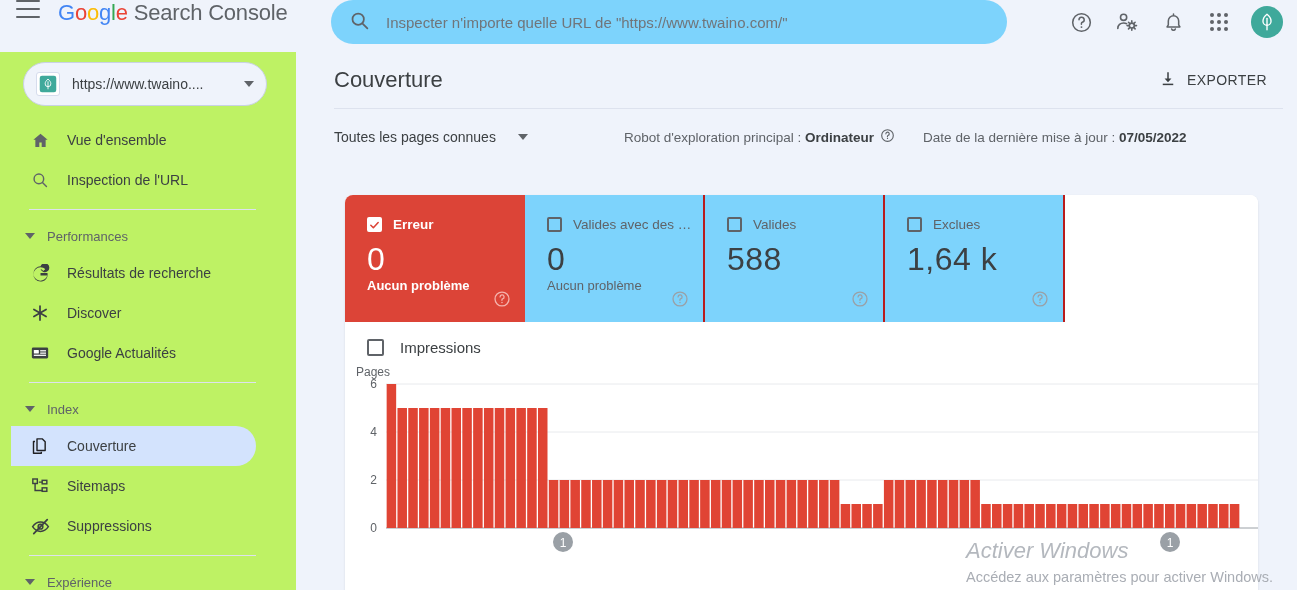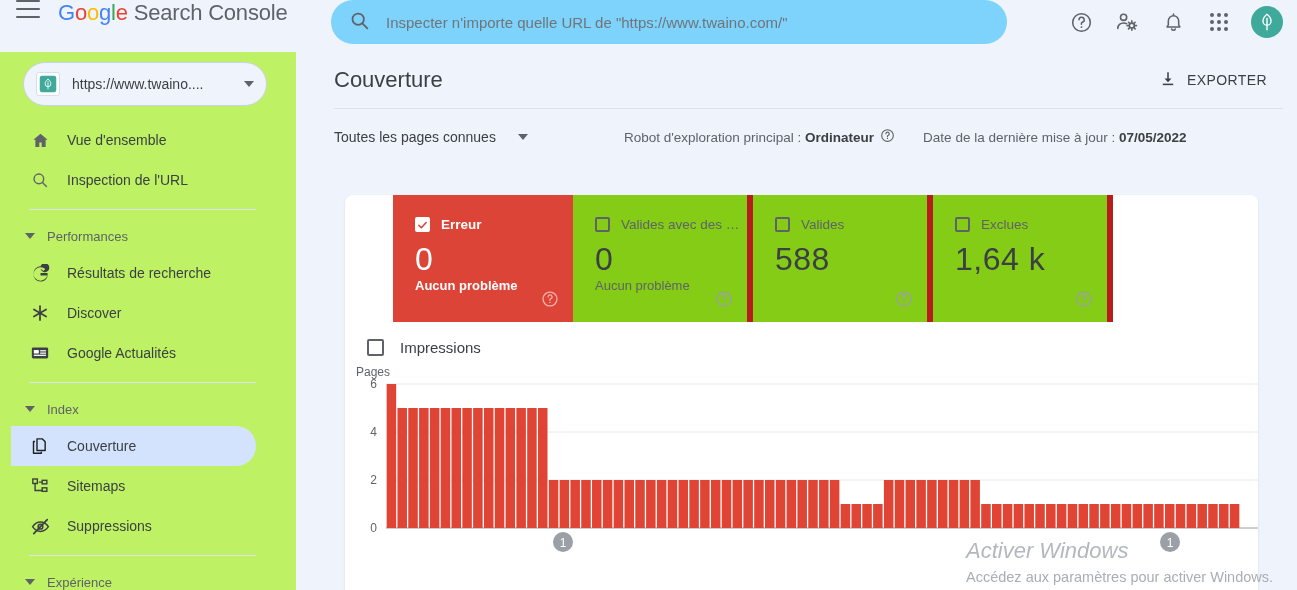--- a/index.html
+++ b/index.html
@@ -133,24 +133,24 @@
   .metaitem .qm { margin-left: 6px; }
 
   
   .panel {
     position: absolute; left: 49px; top: 143px;
     width: 913px; height: 420px;
     background: #fff; border-radius: 8px;
     box-shadow: 0 1px 2px rgba(60,64,67,.15);
     overflow: hidden;
   }
-  .statusrow { display: flex; height: 127px; padding-left: 48px; }
+  .statusrow { display: flex; height: 127px; }
   .statuscard {
     flex: 0 0 180px; position: relative; padding: 22px 0 0 22px;
-    border-right: 6px solid #b91c1c; background: #84cc16;
+    border-right: 2px solid #b91c1c; background: #7dd3fc;
   }
   .statuscard.err { background: #dc4437; border-right: 0; color: #fff; }
   .cardtop { display: flex; align-items: center; }
   .cbox {
     width: 15px; height: 15px; border: 2px solid #5f6368; border-radius: 2px;
     flex: 0 0 auto; cursor: pointer; background: transparent;
     display: flex; align-items: center; justify-content: center;
   }
   .statuscard.err .cbox { border-color: #fff; }
   .cbox .tick { display: none; }

